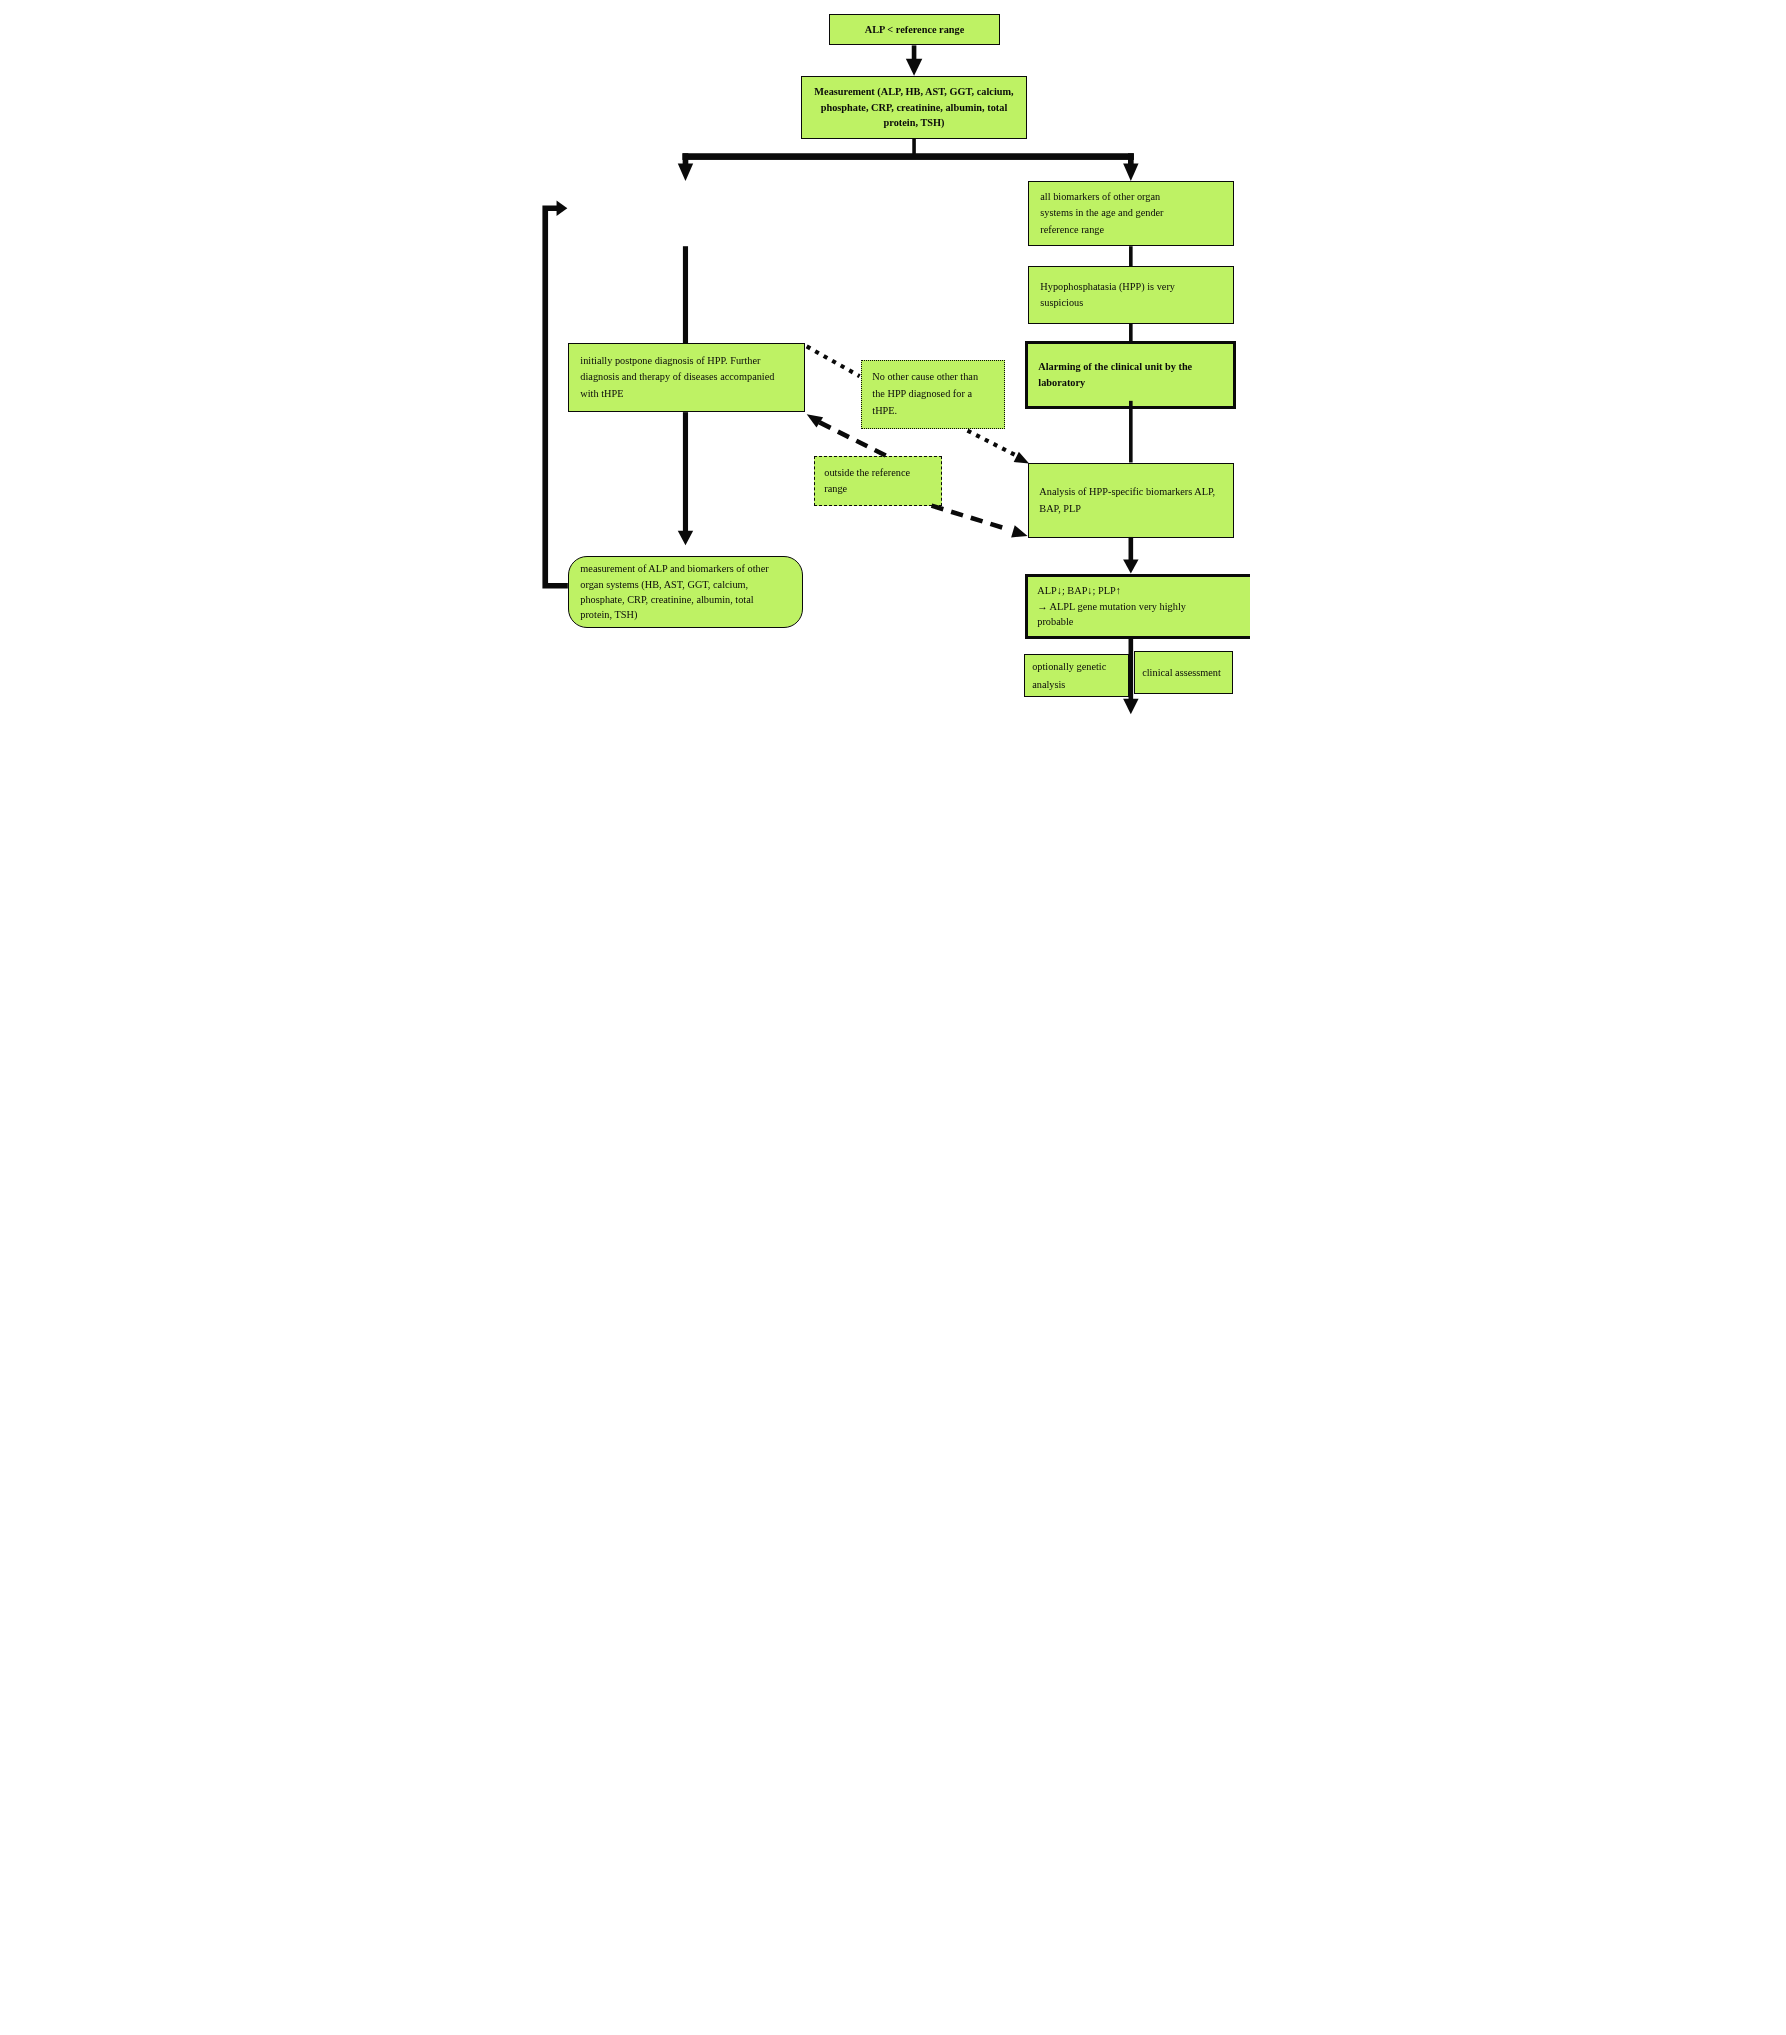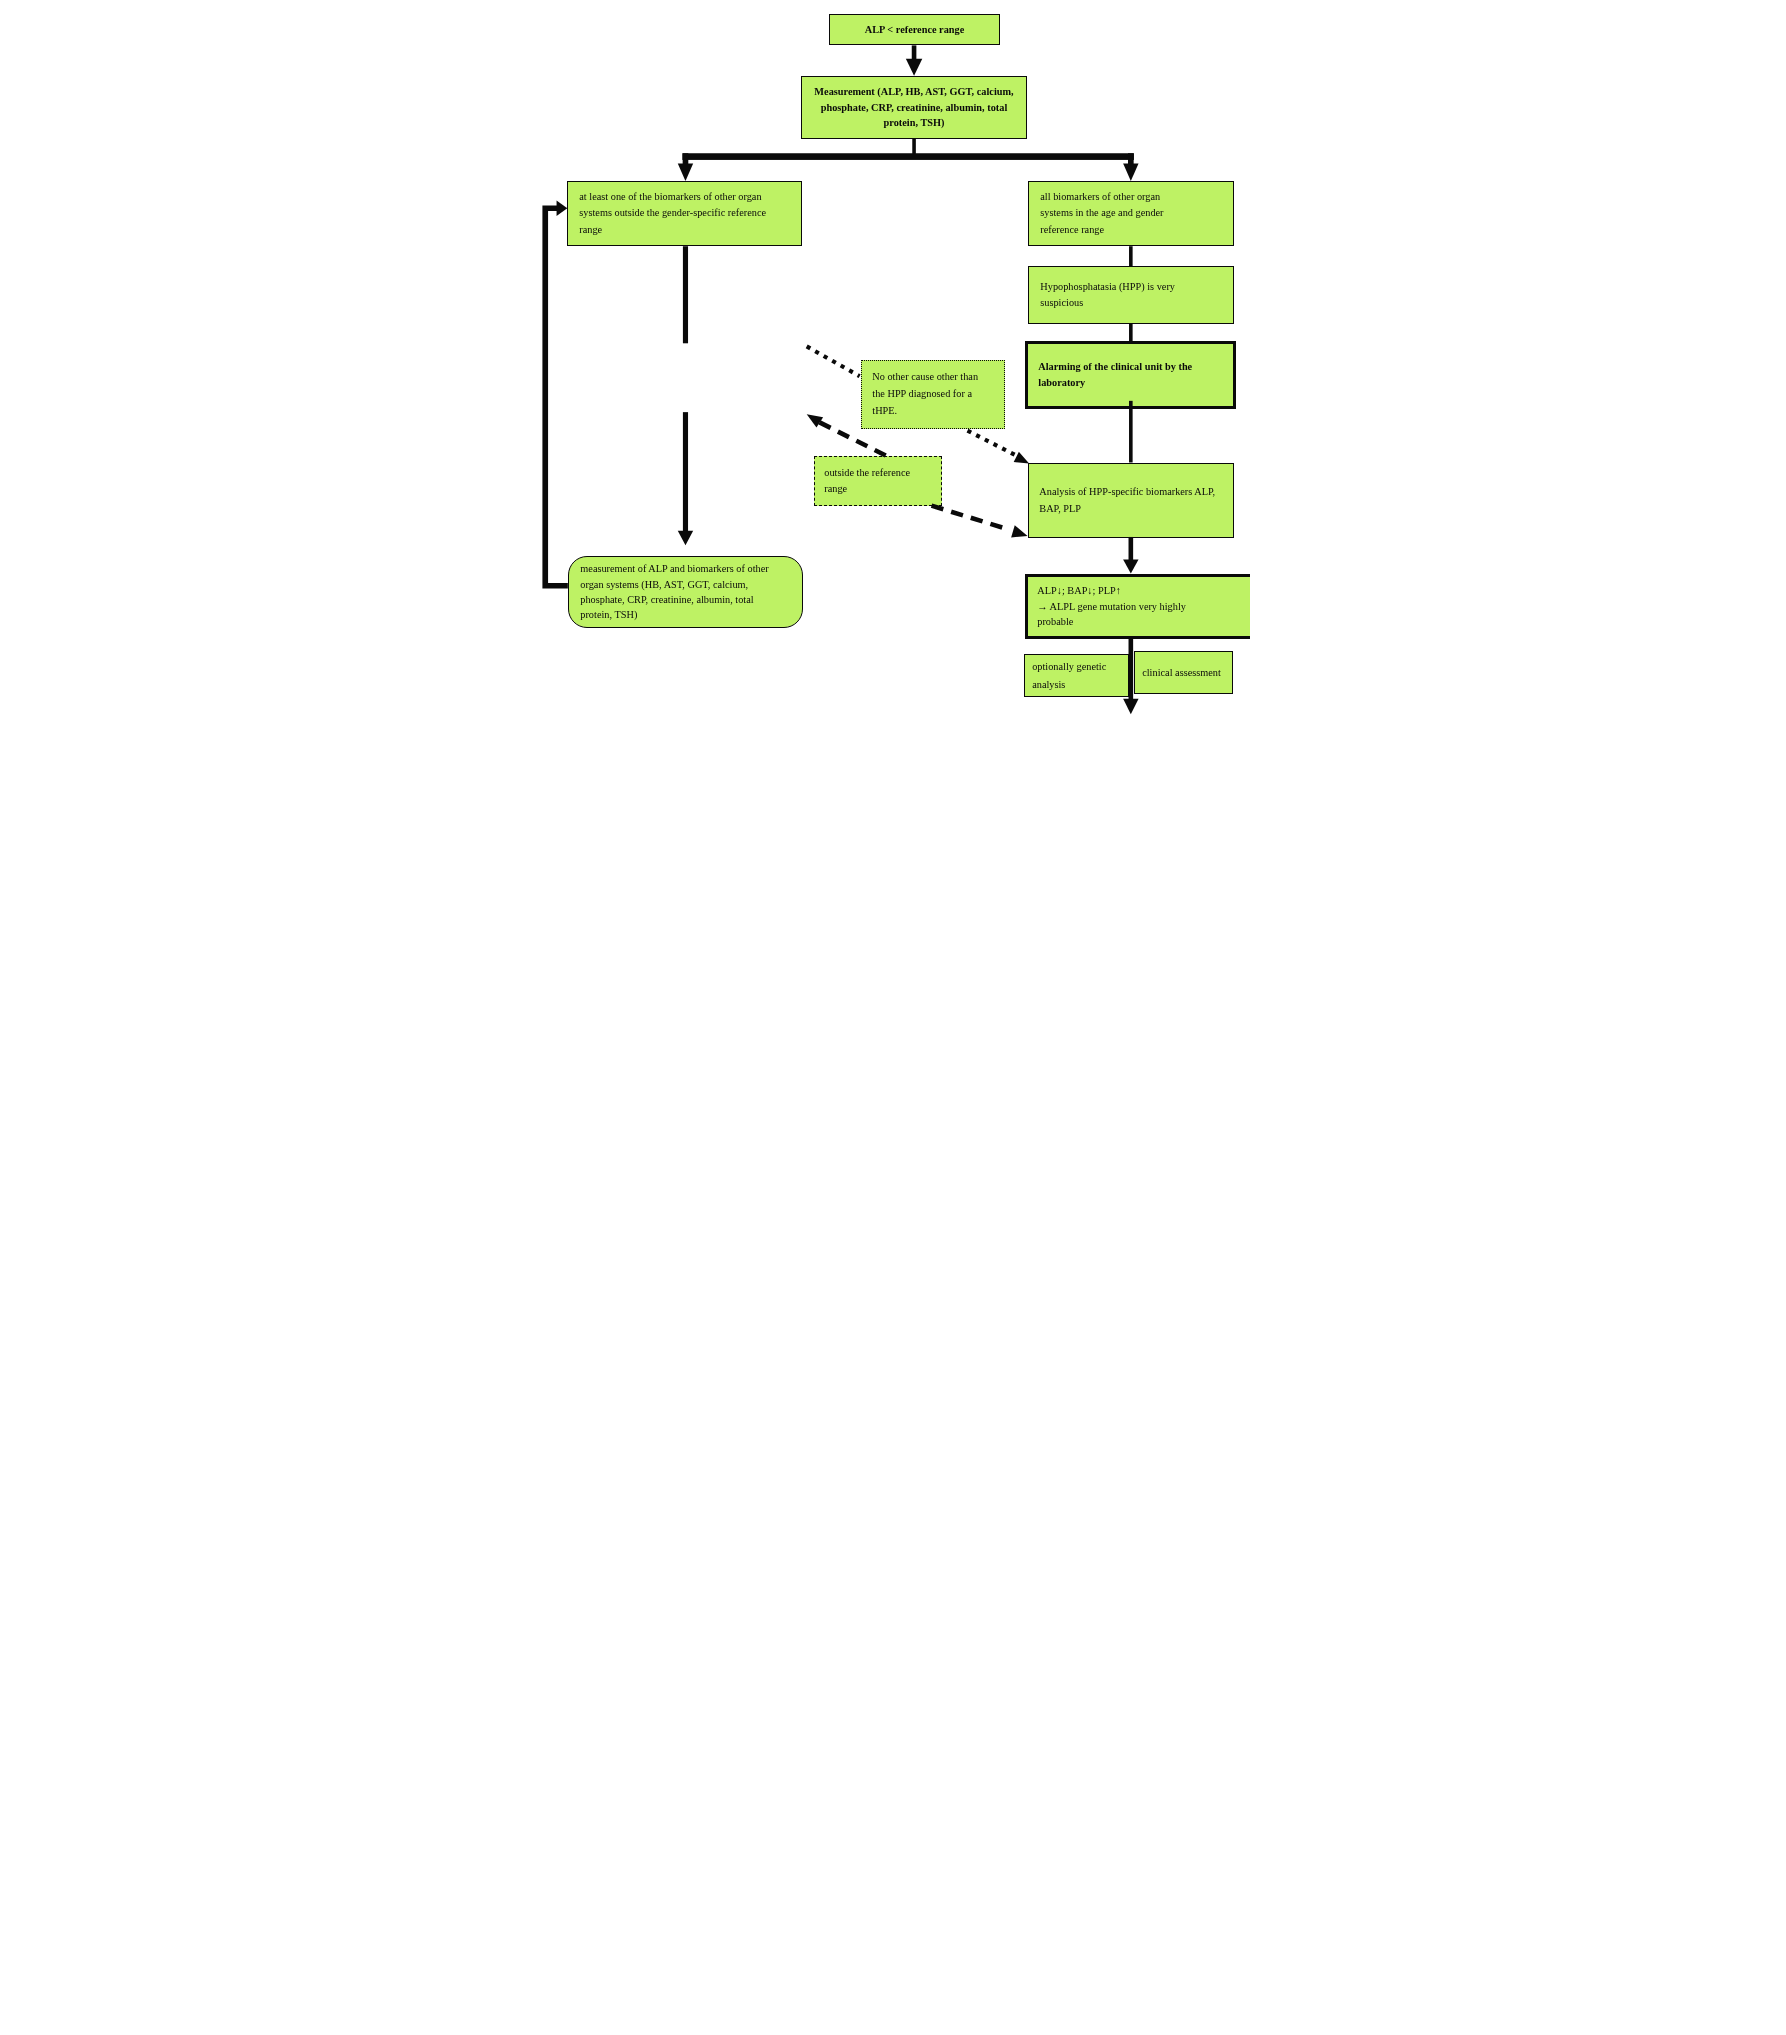--- a/index.html
+++ b/index.html
@@ -71,36 +71,36 @@
 <div class="canvas">
 
   <div class="node center bold n-start">
     <span class="txt">ALP &lt; reference range</span>
   </div>
 
   <div class="node center bold n-measurement">
     <span class="txt">Measurement (ALP, HB, AST, GGT, calcium, phosphate, CRP, creatinine, albumin, total protein, TSH)</span>
   </div>
 
-  <div class="node n-left-branch">
-    <span class="txt">at least one of the biomarkers of other organ systems outside the gender-specific reference range</span>
-  </div>
 
   <div class="node n-right-branch">
     <span class="txt">all biomarkers of other organ systems in the age and gender reference range</span>
   </div>
 
   <div class="node n-hpp">
     <span class="txt">Hypophosphatasia (HPP) is very suspicious</span>
   </div>
 
   <div class="node bold thick n-alarming">
     <span class="txt">Alarming of the clinical unit by the laboratory</span>
   </div>
 
+  <div class="node n-postpone">
+    <span class="txt">initially postpone diagnosis of HPP. Further diagnosis and therapy of diseases accompanied with tHPE</span>
+  </div>
 
   <div class="node dotted n-nocause">
     <span class="txt">No other cause other than the HPP diagnosed for a tHPE.</span>
   </div>
 
   <div class="node dashed n-withinrange">
     <span class="txt">outside the reference range</span>
   </div>
 
   <div class="node n-analysis">

